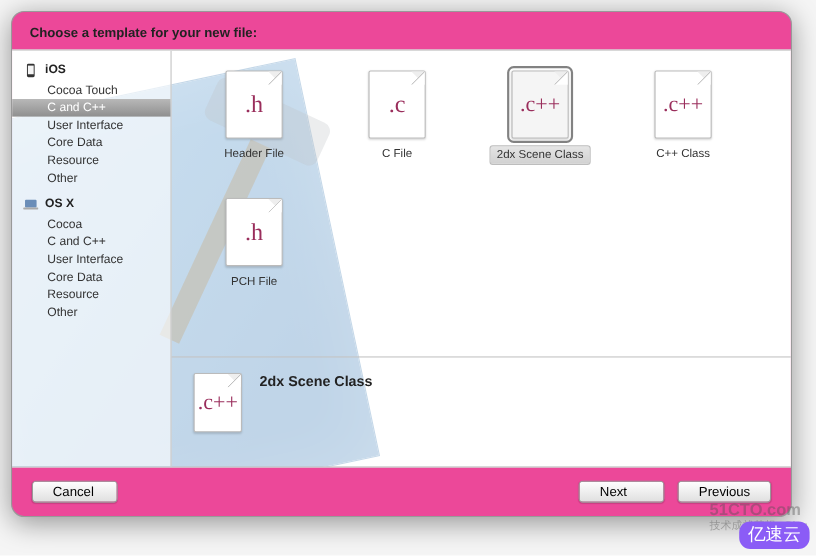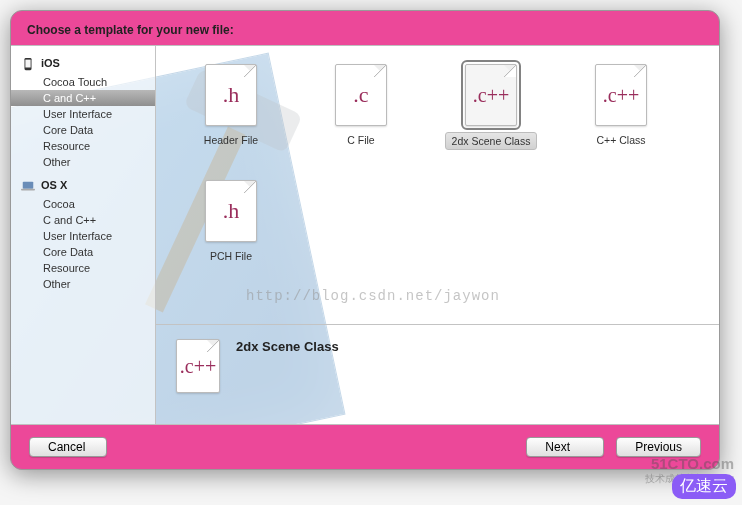--- a/index.html
+++ b/index.html
@@ -207,21 +207,21 @@
       text-align: left;
     }
     .btn-group { display: flex; gap: 12px; }
     .corner-watermark {
       position: absolute;
       bottom: 20px;
       right: 8px;
       font-size: 15px;
       color: rgba(80,80,80,0.4);
       font-weight: bold;
-      text-align: right;
+      text-align: left;
       line-height: 1.2;
       z-index: 5;
     }
     .corner-watermark .sub { font-size: 10px; font-weight: normal; }
     .badge {
       position: absolute;
       bottom: 6px;
       right: 6px;
       background: #8b5cf6;
       color: #fff;
@@ -301,21 +301,20 @@
               <span class="ftxt small">.c++</span>
             </div>
           <span class="template-label">C++ Class</span>
         </div>
         <div class="template">
           <div class="file-icon">
               <span class="ftxt">.h</span>
             </div>
           <span class="template-label">PCH File</span>
         </div>
-        <div class="watermark">http://blog.csdn.net/jaywon</div>
       </div>
 
       <div class="detail">
         <div class="file-icon" style="width:44px;height:54px">
           <span class="ftxt small">.c++</span>
         </div>
         <div>
           <div class="detail-title">2dx Scene Class</div>
         </div>
       </div>

